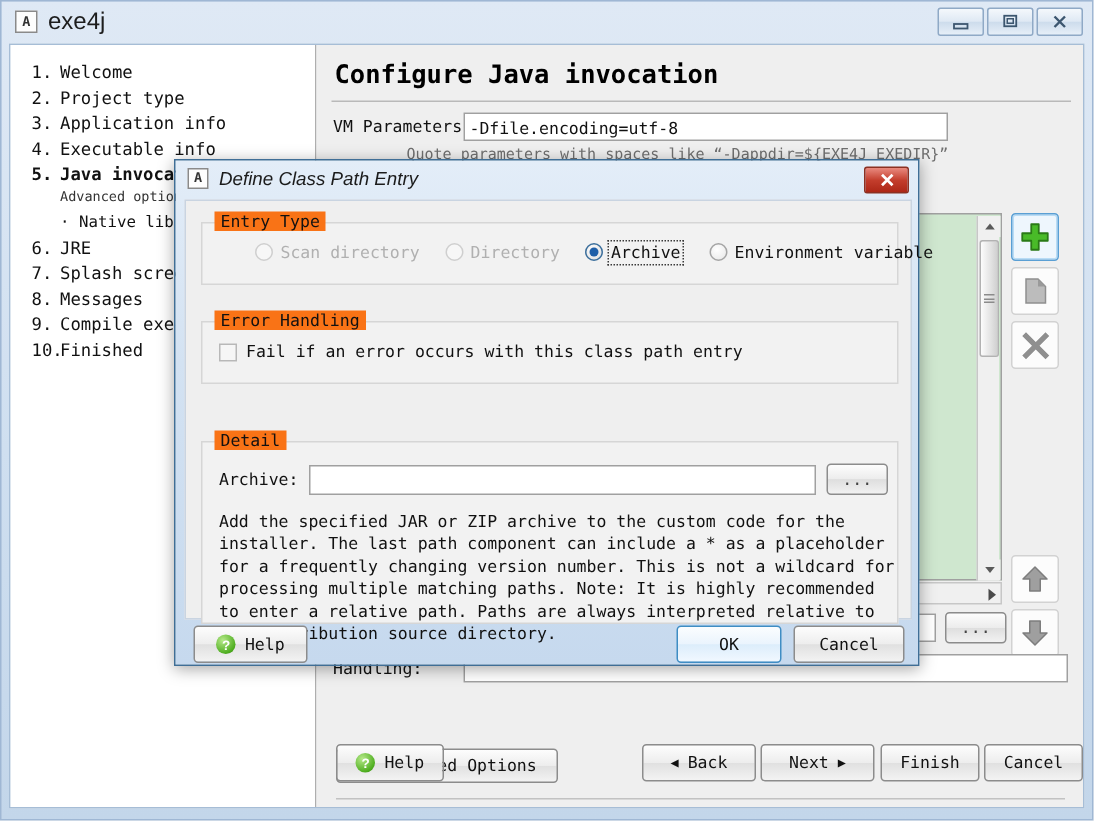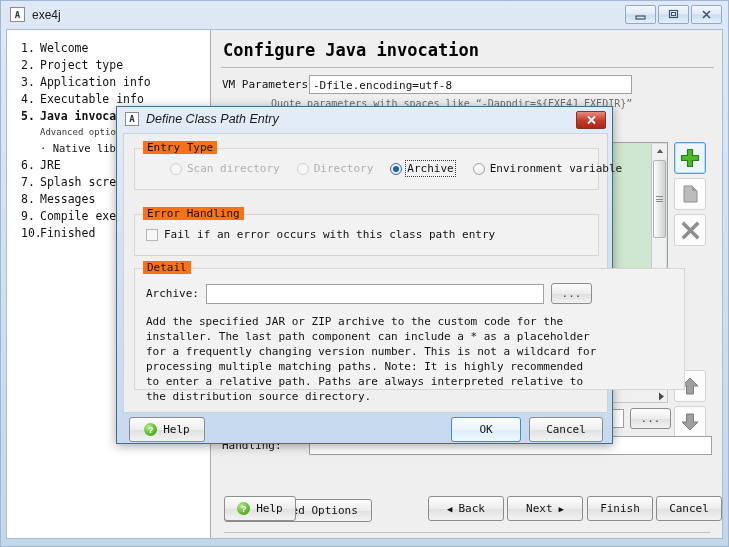--- a/index.html
+++ b/index.html
@@ -23,21 +23,21 @@
     display:flex;align-items:center;
   }
   .win-icon{
     margin-left:9px;width:15px;height:15px;
     border:1px solid #8a8a8a;background:#fdfdfd;
     display:flex;align-items:center;justify-content:center;
     font-family:"DejaVu Sans Mono",monospace;font-size:9px;font-weight:bold;color:#333;
     box-sizing:border-box;
   }
   .win-title{
-    margin-left:7px;font-family:"Liberation Sans",sans-serif;font-size:12px;color:#1d1d1d;
+    margin-left:7px;font-family:"Liberation Sans",sans-serif;font-size:16px;color:#1d1d1d;
   }
   .win-btns{position:absolute;right:6px;top:4px;display:flex;gap:2px;}
   .win-btn{
     width:31px;height:19px;
     border:1px solid #8fa9c6;border-radius:2px;
     background:linear-gradient(180deg,#f4f8fc 0%,#dfe9f4 48%,#cddcec 52%,#e6eff8 100%);
     display:flex;align-items:center;justify-content:center;
     box-sizing:border-box;
   }
   .win-btn svg{display:block;}
@@ -215,21 +215,21 @@
   }
   .grp{
     position:absolute;
     border:1px solid #d6d6d6;background:#f2f2f2;box-sizing:border-box;
   }
   .grp-title{
     position:absolute;top:-8px;left:8px;background:#f97316;padding:0 4px;
     font-family:"DejaVu Sans Mono","Liberation Mono",monospace;
     font-size:11px;color:#111;
   }
-  .radio-row{display:flex;align-items:center;gap:0;padding-top:13px;padding-left:35px;}
+  .radio-row{display:flex;gap:0;padding-top:13px;padding-left:35px;}
   .radio{
     width:12px;height:12px;border-radius:50%;box-sizing:border-box;
     border:1px solid #a5a5a5;background:radial-gradient(circle at 40% 35%,#fff,#e7e7e7);
     margin-right:5px;flex:none;display:flex;align-items:center;justify-content:center;
   }
   .radio.disabled{border-color:#cfcfcf;background:#f7f7f7;}
   .radio.on{border:1px solid #3c6f9c;background:radial-gradient(circle at 40% 35%,#fff,#dcdcdc);}
   .radio.on i{width:6px;height:6px;border-radius:50%;background:#1f5fa8;display:block;}
   .rlabel{
     font-family:"DejaVu Sans Mono","Liberation Mono",monospace;
@@ -472,21 +472,21 @@
       </div>
 
       <div class="grp" style="left:10px;top:80px;width:465px;height:42px;">
         <div class="grp-title">Error Handling</div>
         <div class="chk-row">
           <span class="chkbox"></span>
           <span class="rlabel">Fail if an error occurs with this class path entry</span>
         </div>
       </div>
 
-      <div class="grp" style="left:10px;top:134px;width:551px;height:122px;">
+      <div class="grp" style="left:10px;top:160px;width:465px;height:122px;">
         <div class="grp-title">Detail</div>
         <div class="detail-inner">
           <div class="arch-row">
             <div class="lbl" style="width:60px">Archive:</div>
             <div class="tf" style="width:338px;height:20px;line-height:20px"></div>
             <div class="dots-btn" style="margin-left:7px">...</div>
           </div>
           <div class="desc">Add the specified JAR or ZIP archive to the custom code for the installer. The last path component can include a * as a placeholder for a frequently changing version number. This is not a wildcard for processing multiple matching paths. Note: It is highly recommended to enter a relative path. Paths are always interpreted relative to the distribution source directory.</div>
         </div>
       </div>

